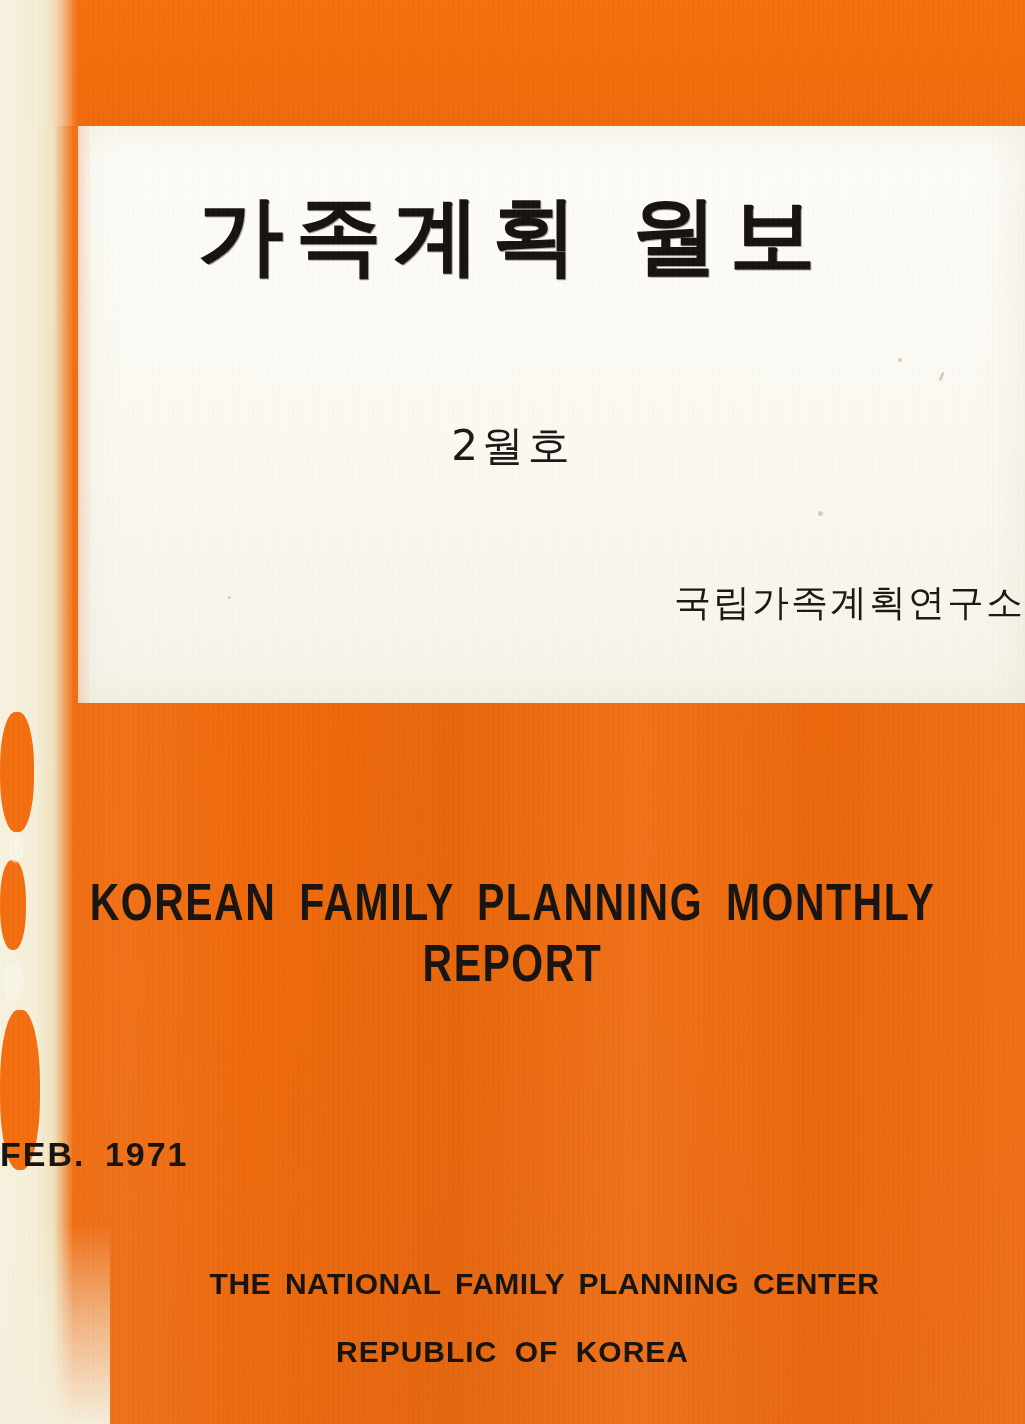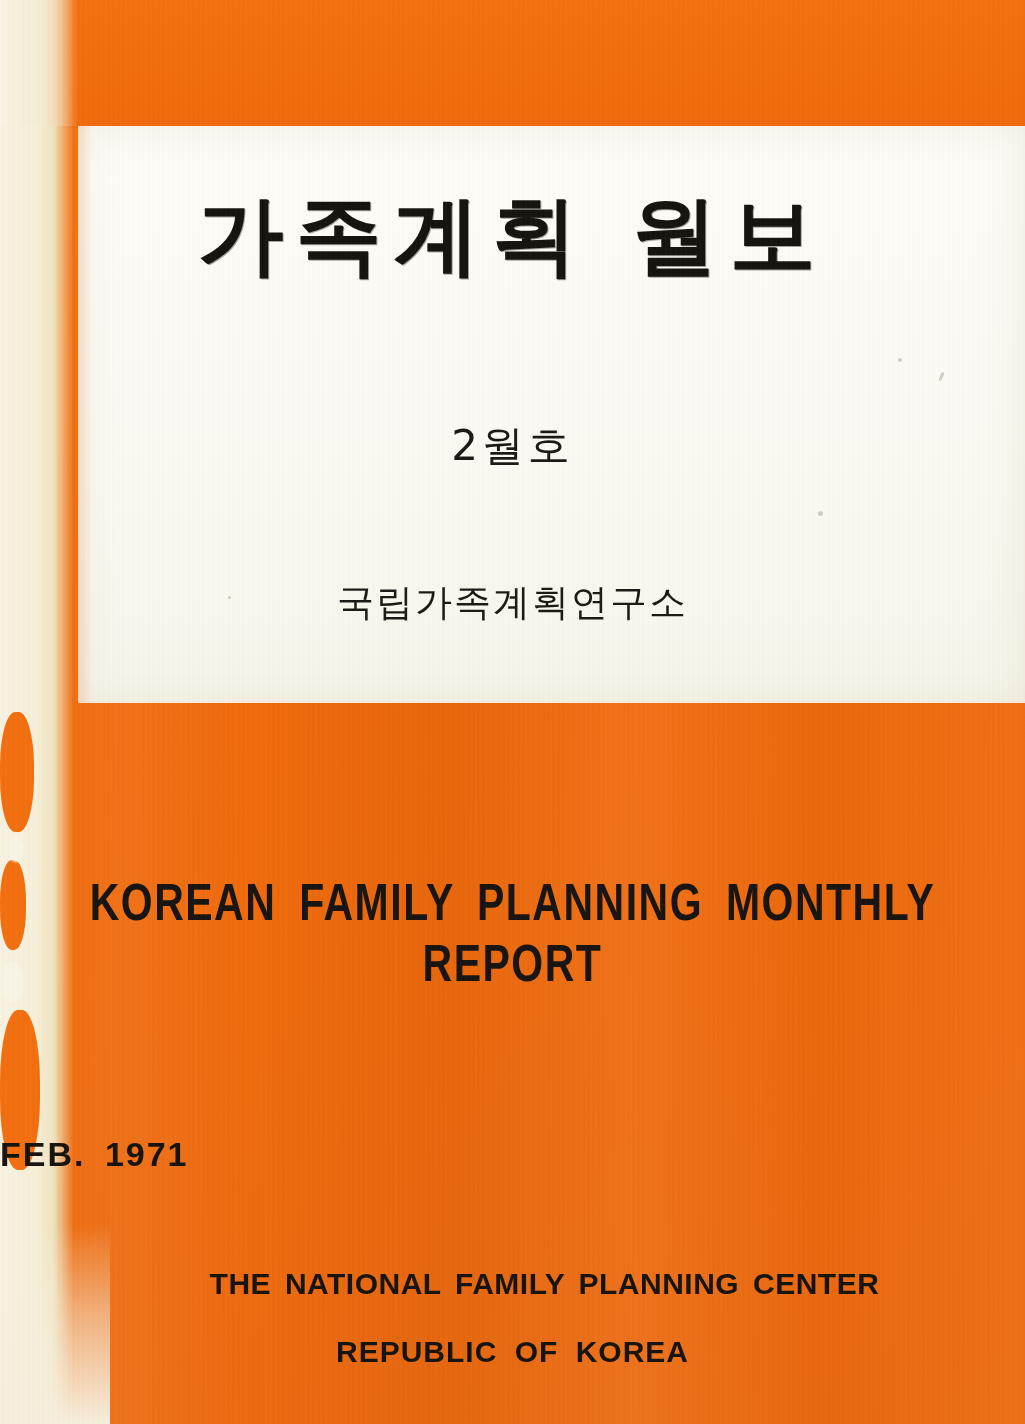--- a/index.html
+++ b/index.html
@@ -112,21 +112,21 @@
     text-align: center;
     font-family: "DejaVu Sans", sans-serif;
     font-size: 42px;
     letter-spacing: 4px;
     color: #1c1915;
   }
   .institute-line {
     position: absolute;
     left: 0; top: 578px;
     width: 1025px;
-    text-align: center;
+    text-align: right;
     font-family: "DejaVu Sans", sans-serif;
     font-size: 37px;
     letter-spacing: 2px;
     color: #1c1915;
   }
 
   .english-title {
     position: absolute;
     left: 0; top: 873px;
     width: 1025px;

